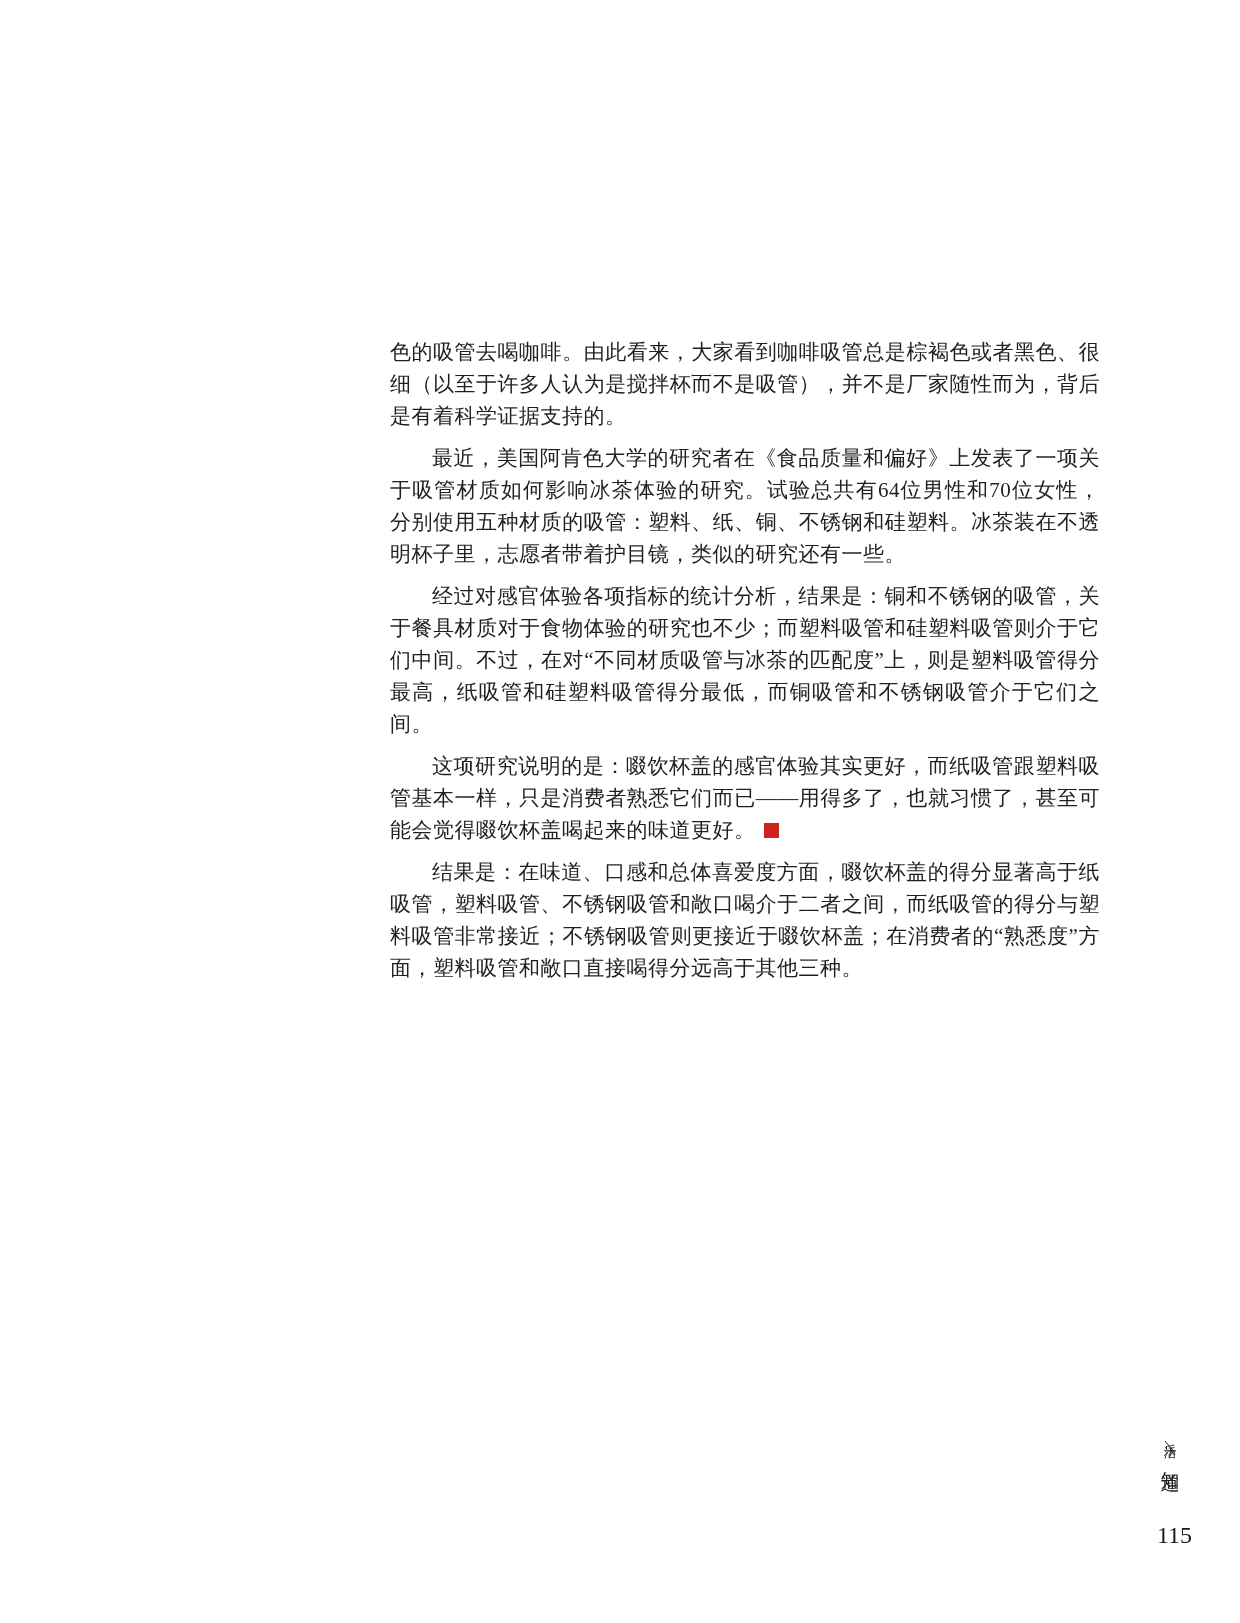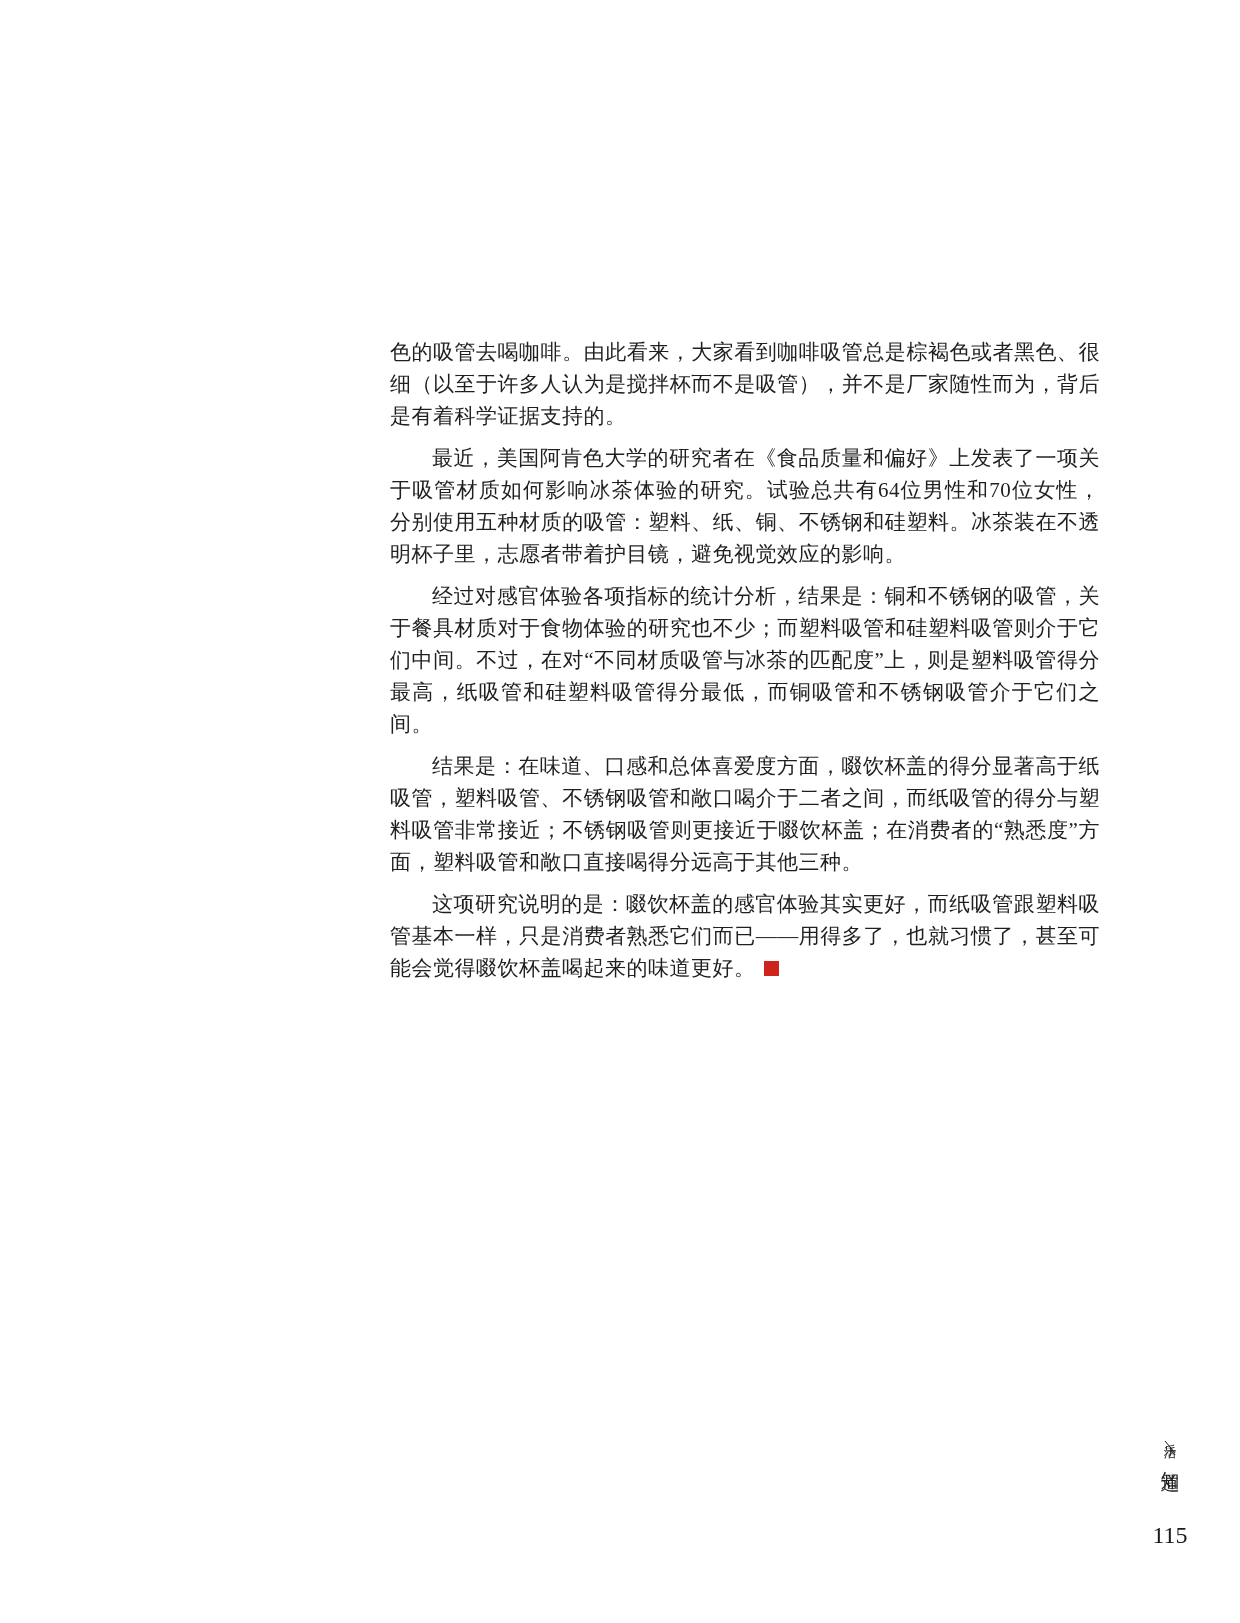--- a/index.html
+++ b/index.html
@@ -66,38 +66,38 @@
     font-size: 19px;
     letter-spacing: 3px;
     line-height: 20px;
     color: #1f1f1f;
   }
   .page-number {
     position: absolute;
     left: 1148px;
     top: 1522px;
     width: 44px;
-    text-align: center;
+    text-align: right;
     font-size: 24px;
     font-family: "Liberation Serif", "DejaVu Serif", serif;
     color: #1a1a1a;
   }
 </style>
 </head>
 <body>
 
 <div class="page">
 
   <div class="article-body">
 
   <p class="para">色的吸管去喝咖啡。由此看来，大家看到咖啡吸管总是棕褐色或者黑色、很细（以至于许多人认为是搅拌杯而不是吸管），并不是厂家随性而为，背后是有着科学证据支持的。</p>
-      <p class="para indent">最近，美国阿肯色大学的研究者在《食品质量和偏好》上发表了一项关于吸管材质如何影响冰茶体验的研究。试验总共有64位男性和70位女性，分别使用五种材质的吸管：塑料、纸、铜、不锈钢和硅塑料。冰茶装在不透明杯子里，志愿者带着护目镜，避免视觉效应的影响。</p>
+      <p class="para indent">最近，美国阿肯色大学的研究者在《食品质量和偏好》上发表了一项关于吸管材质如何影响冰茶体验的研究。试验总共有64位男性和70位女性，分别使用五种材质的吸管：塑料、纸、铜、不锈钢和硅塑料。冰茶装在不透明杯子里，志愿者带着护目镜，类似的研究还有一些。</p>
       <p class="para indent">经过对感官体验各项指标的统计分析，结果是：铜和不锈钢的吸管，关于餐具材质对于食物体验的研究也不少；而塑料吸管和硅塑料吸管则介于它们中间。不过，在对“不同材质吸管与冰茶的匹配度”上，则是塑料吸管得分最高，纸吸管和硅塑料吸管得分最低，而铜吸管和不锈钢吸管介于它们之间。</p>
+      <p class="para indent">这项研究说明的是：啜饮杯盖的感官体验其实更好，而纸吸管跟塑料吸管基本一样，只是消费者熟悉它们而已——用得多了，也就习惯了，甚至可能会觉得啜饮杯盖喝起来的味道更好。<span class="end-mark" style="background: rgb(207, 35, 29);"></span></p>
       <p class="para indent">结果是：在味道、口感和总体喜爱度方面，啜饮杯盖的得分显著高于纸吸管，塑料吸管、不锈钢吸管和敞口喝介于二者之间，而纸吸管的得分与塑料吸管非常接近；不锈钢吸管则更接近于啜饮杯盖；在消费者的“熟悉度”方面，塑料吸管和敞口直接喝得分远高于其他三种。</p>
-      <p class="para indent">这项研究说明的是：啜饮杯盖的感官体验其实更好，而纸吸管跟塑料吸管基本一样，只是消费者熟悉它们而已——用得多了，也就习惯了，甚至可能会觉得啜饮杯盖喝起来的味道更好。<span class="end-mark" style="background: rgb(207, 35, 29);"></span></p>
     </div>
 
   <div class="section-marker">
     <span class="section-small">乐活</span>
     <svg class="section-slash" viewBox="0 0 16 16" aria-hidden="true">
       <line x1="3" y1="2" x2="13" y2="14" stroke="#1f1f1f" stroke-width="1"></line>
     </svg>
     <span class="section-large">知道</span>
   </div>
 

